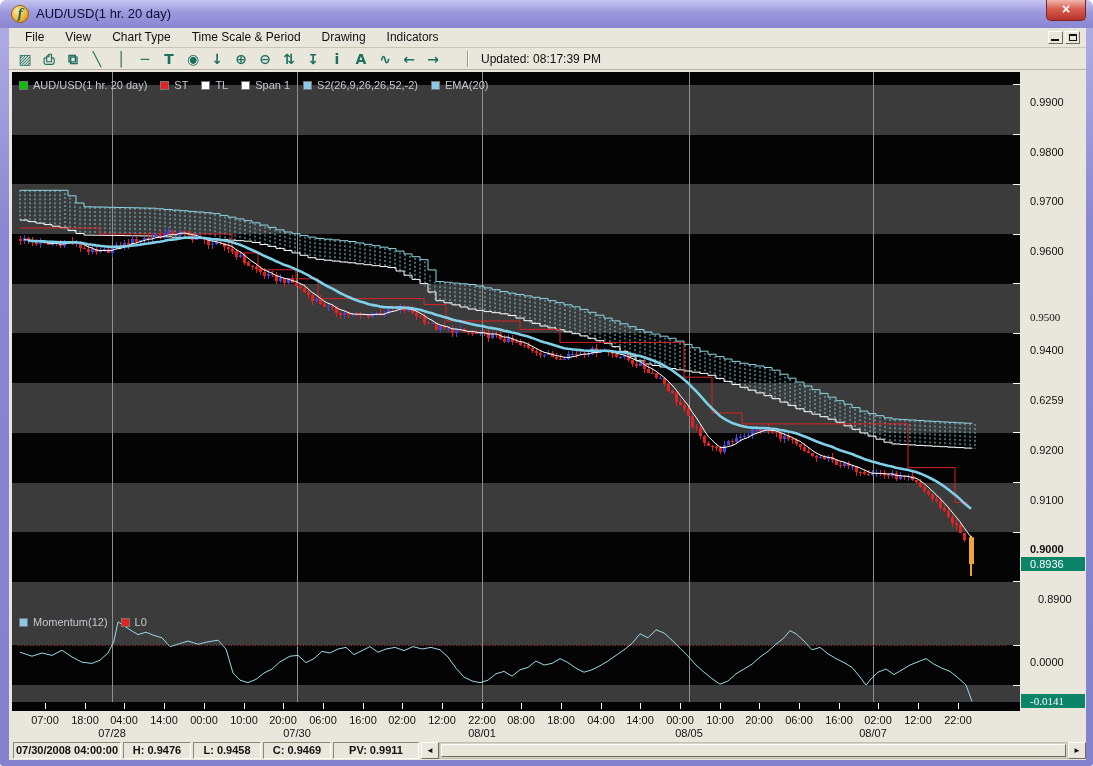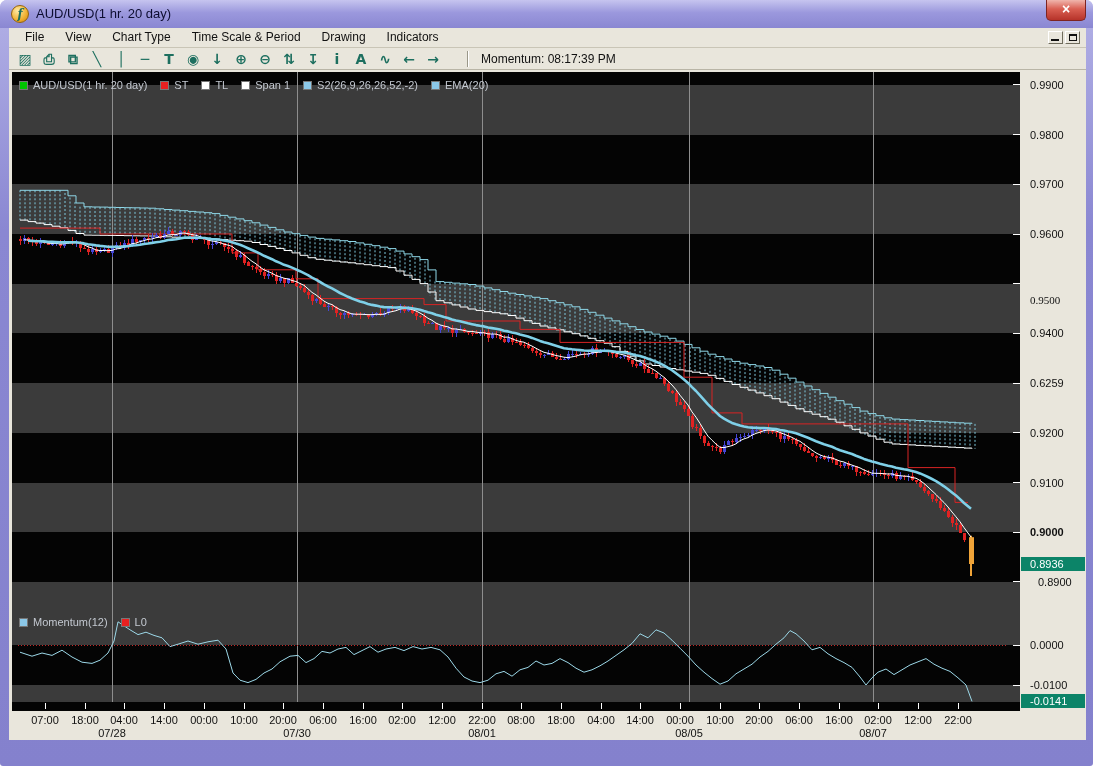--- a/index.html
+++ b/index.html
@@ -31,21 +31,21 @@
   #toolbar { position:absolute; left:9px; top:48px; width:1077px; height:22px;
     background:#e9e6dc; border-bottom:1px solid #b9b5a6; display:flex; align-items:center; padding-left:8px; }
   .tool-icon { width:16px; margin-right:8px; text-align:center; font:bold 14px "DejaVu Sans", sans-serif;
     color:#1d6f5f; line-height:20px; }
   #tool-sep { width:2px; height:16px; margin:0 12px 0 18px; border-left:1px solid #9a9788; border-right:1px solid #fff; }
   #updated-label { font-size:12px; color:#111; white-space:nowrap; }
   
   #chart-region { position:absolute; left:9px; top:70px; width:1077px; height:670px; background:#e9e6dc; }
   #price-chart-svg { position:absolute; left:3px; top:2px; }
   #right-axis { position:absolute; left:1011px; top:0; width:66px; height:670px; background:#e9e6dc; }
-  .y-label { position:absolute; left:1021px; width:54px; font-size:11px; color:#111; height:12px; line-height:12px; }
+  .y-label { position:absolute; left:1021px; width:54px; font-size:11px; color:#111; height:12px; line-height:12px;margin-top:17px; }
   .price-tag { position:absolute; left:1012px; width:64px; height:14px; line-height:14px;
     font-size:11px; color:#fff; padding-left:9px; }
   #x-axis-strip { position:absolute; left:0; top:641px; width:1011px; height:29px; background:#e9e6dc; }
   .x-time { position:absolute; top:3px; width:40px; text-align:center; font-size:11px; color:#111; }
   .x-date { position:absolute; top:16px; width:44px; text-align:center; font-size:11px; color:#111; }
   .legend { position:absolute; display:flex; align-items:center; white-space:nowrap; }
   #main-legend { left:10px; top:9px; }
   #momentum-legend { left:10px; top:546px; }
   .swatch { display:inline-block; width:9px; height:9px; border:1px solid #777; margin-right:5px; }
   .legend-label { font-size:11px; color:#c3c8d0; margin-right:13px; }
@@ -104,21 +104,21 @@
       <span class="tool-icon">⊕</span>
       <span class="tool-icon">⊖</span>
       <span class="tool-icon">⇅</span>
       <span class="tool-icon">↧</span>
       <span class="tool-icon">i</span>
       <span class="tool-icon">A</span>
       <span class="tool-icon">∿</span>
       <span class="tool-icon">←</span>
       <span class="tool-icon">→</span>
       <span id="tool-sep"></span>
-      <span id="updated-label">Momentum: 08:17:39 PM</span>
+      <span id="updated-label">Updated: 08:17:39 PM</span>
     </div>
 
   <div id="chart-region">
     <svg id="price-chart-svg" width="1008" height="639">
         <rect x="0" y="0" width="1008" height="639" fill="#040404"></rect>
         <rect x="0" y="12.9" width="1008" height="49.7" fill="#3b3b3b" shape-rendering="crispEdges"></rect>
         <rect x="0" y="112.3" width="1008" height="49.7" fill="#3b3b3b" shape-rendering="crispEdges"></rect>
         <rect x="0" y="211.7" width="1008" height="49.7" fill="#3b3b3b" shape-rendering="crispEdges"></rect>
         <rect x="0" y="311.1" width="1008" height="49.7" fill="#3b3b3b" shape-rendering="crispEdges"></rect>
         <rect x="0" y="410.5" width="1008" height="49.7" fill="#3b3b3b" shape-rendering="crispEdges"></rect>
@@ -902,16 +902,29 @@
       <div class="y-label" style="top: 224px; font-family: Liberation Serif, serif;">0.9500</div>
       <div class="y-label" style="top: 257px;">0.9400</div>
       <div class="y-label" style="top: 307px;">0.6259</div>
       <div class="y-label" style="top: 357px;">0.9200</div>
       <div class="y-label" style="top: 407px;">0.9100</div>
       <div class="y-label" style="top: 456px; font-weight: bold;">0.9000</div>
       <div class="y-label" style="top: 506px; padding-left: 8px;">0.8900</div>
       <div class="y-label" style="top: 569px;">0.0000</div>
       <div class="y-label" style="top: 609px;">-0.0100</div>
       <div class="price-tag" style="top: 487px; background: rgb(12, 132, 104); color: rgb(255, 255, 255);">0.8936</div>
-      <div class="price-tag" style="top: 624px; background: rgb(12, 132, 104); color: rgb(255, 255, 255);">-0.0141</div>
+      <div class="price-tag" style="top: 624px; background: rgb(12, 132, 104); color: rgb(255, 255, 255); font-family: Liberation Serif, serif;">-0.0141</div>
     </div>
 
+  <div id="statusbar">
+
+  <div class="status-field sf-0">07/30/2008 04:00:00</div>
+      <div class="status-field sf-1">H: 0.9476</div>
+      <div class="status-field sf-2">L: 0.9458</div>
+      <div class="status-field sf-3">C: 0.9469</div>
+      <div class="status-field sf-4">PV: 0.9911</div>
+      <div class="scroll-btn">◄</div>
+      <div id="scroll-track">
+        <div id="scroll-thumb"></div>
+      </div>
+      <div class="scroll-btn">►</div>
+    </div>
 </div>
 
 </body></html>

